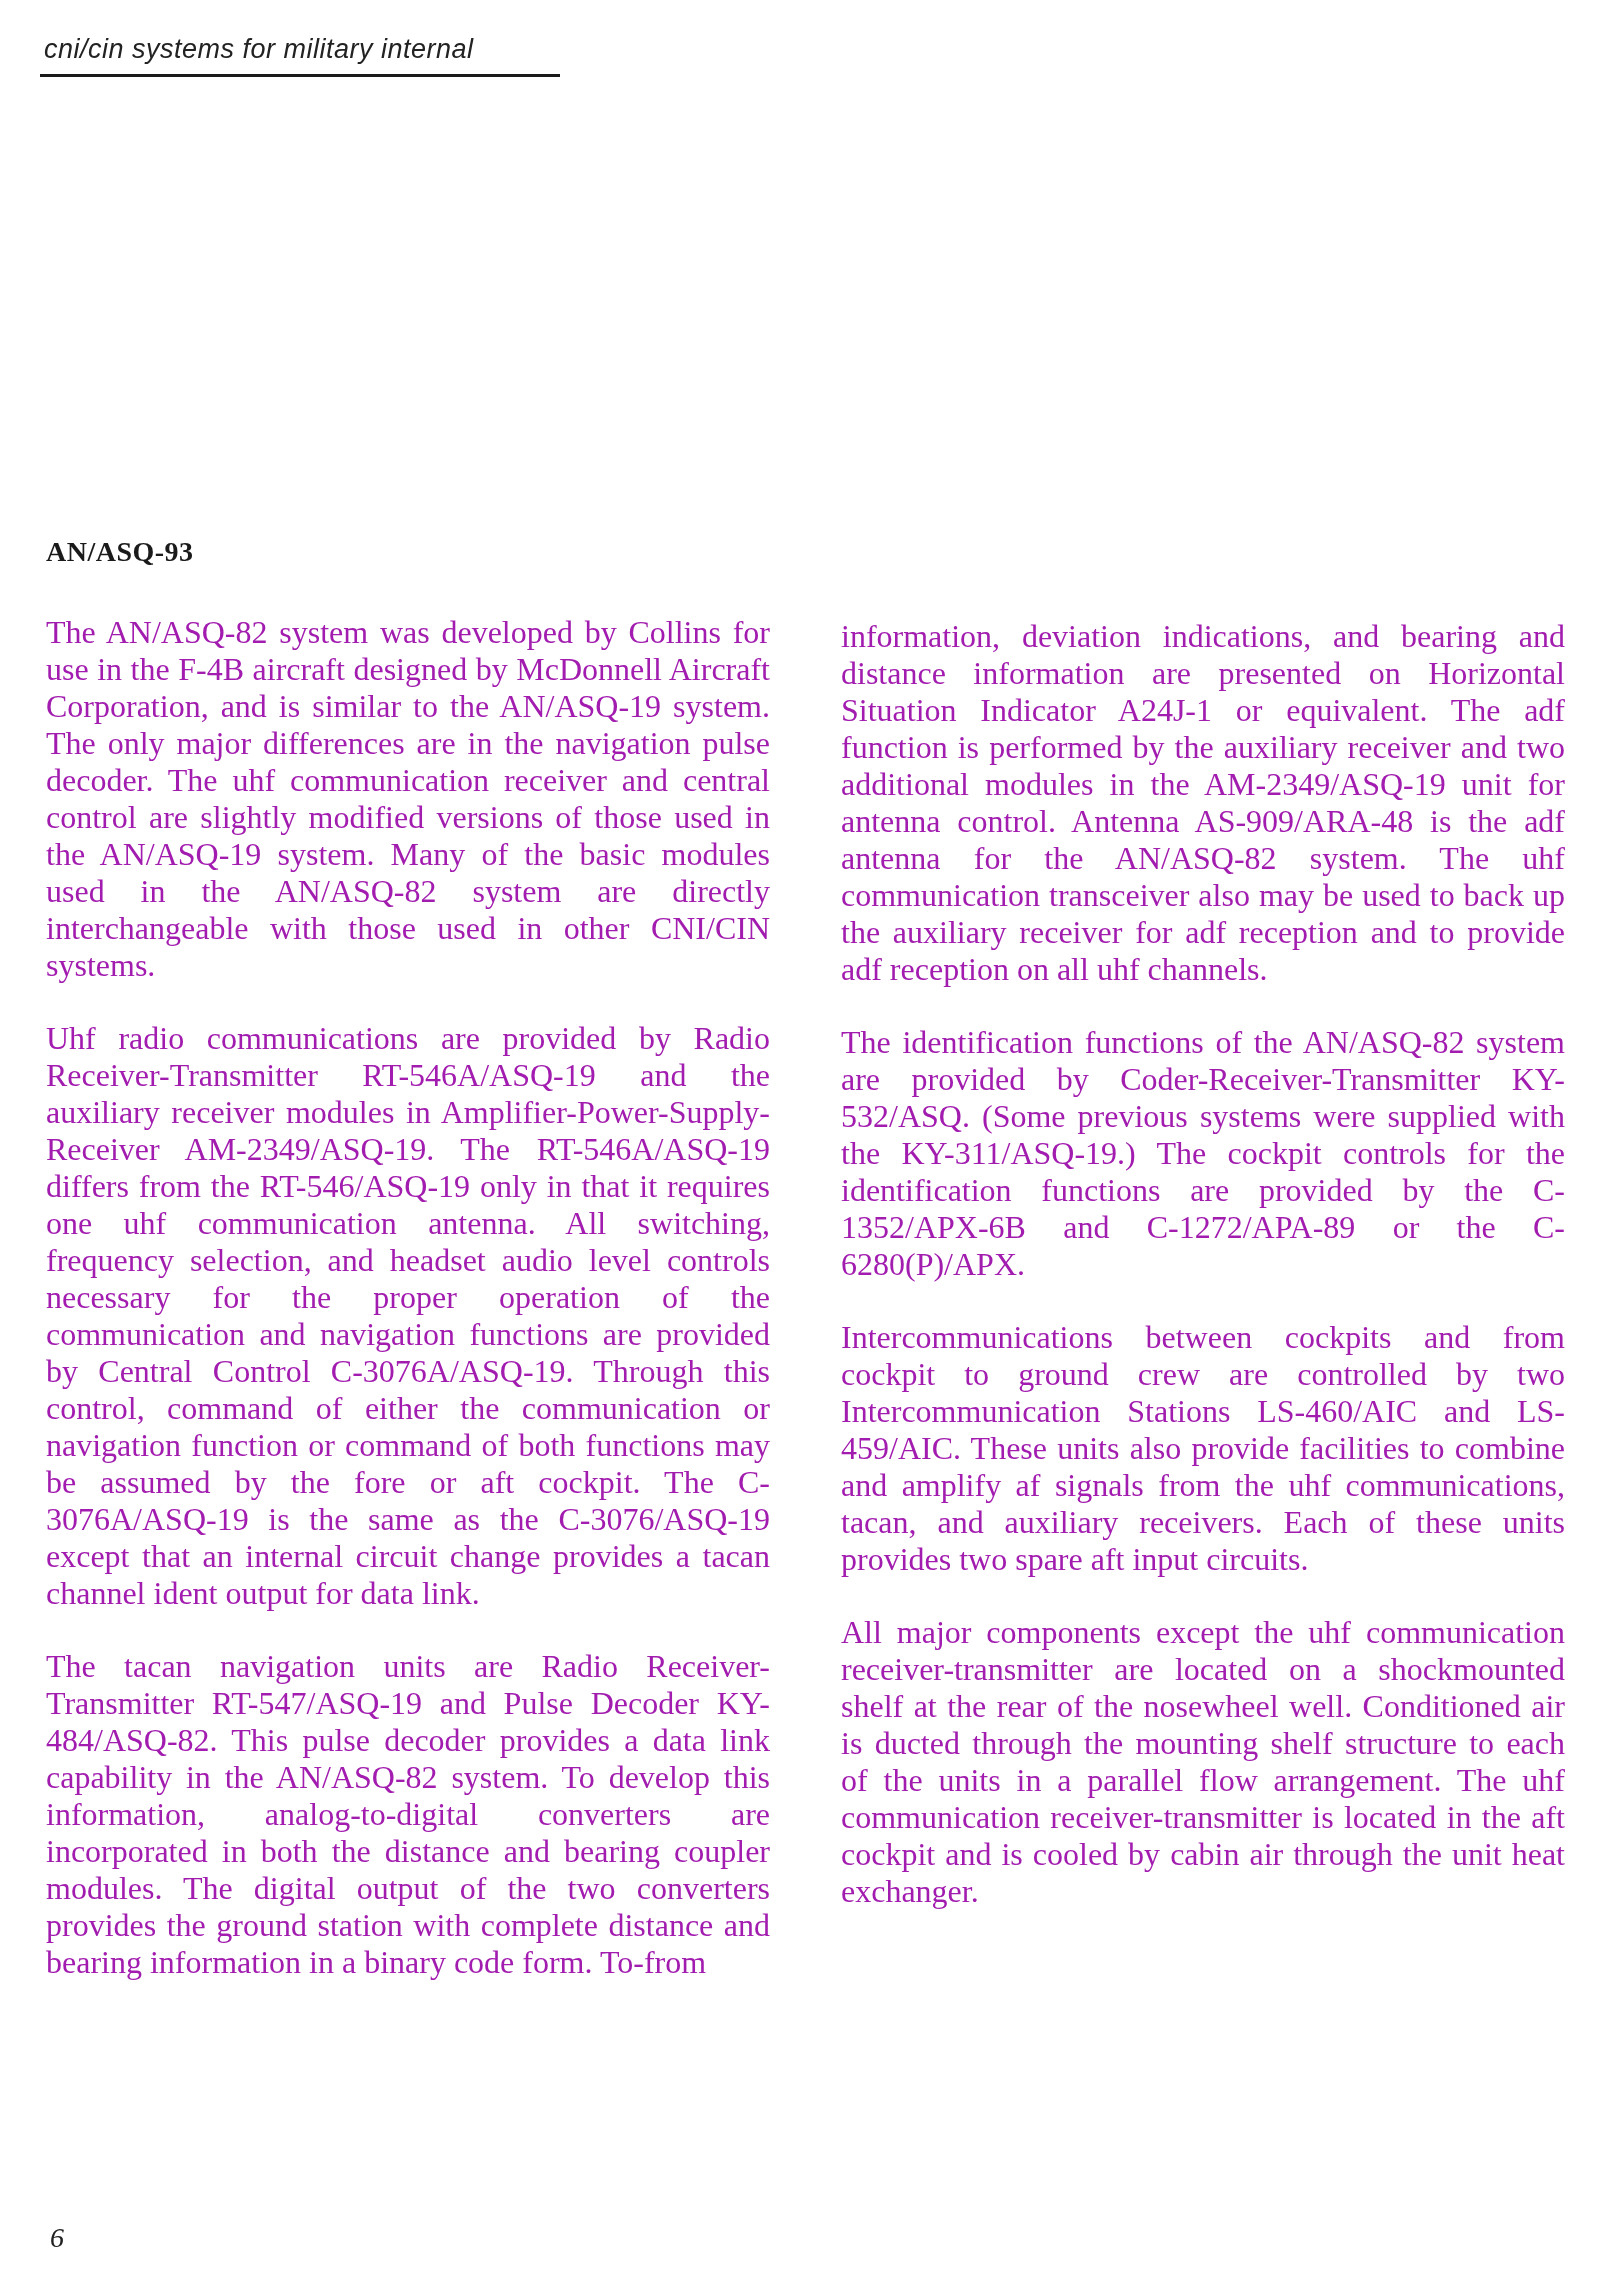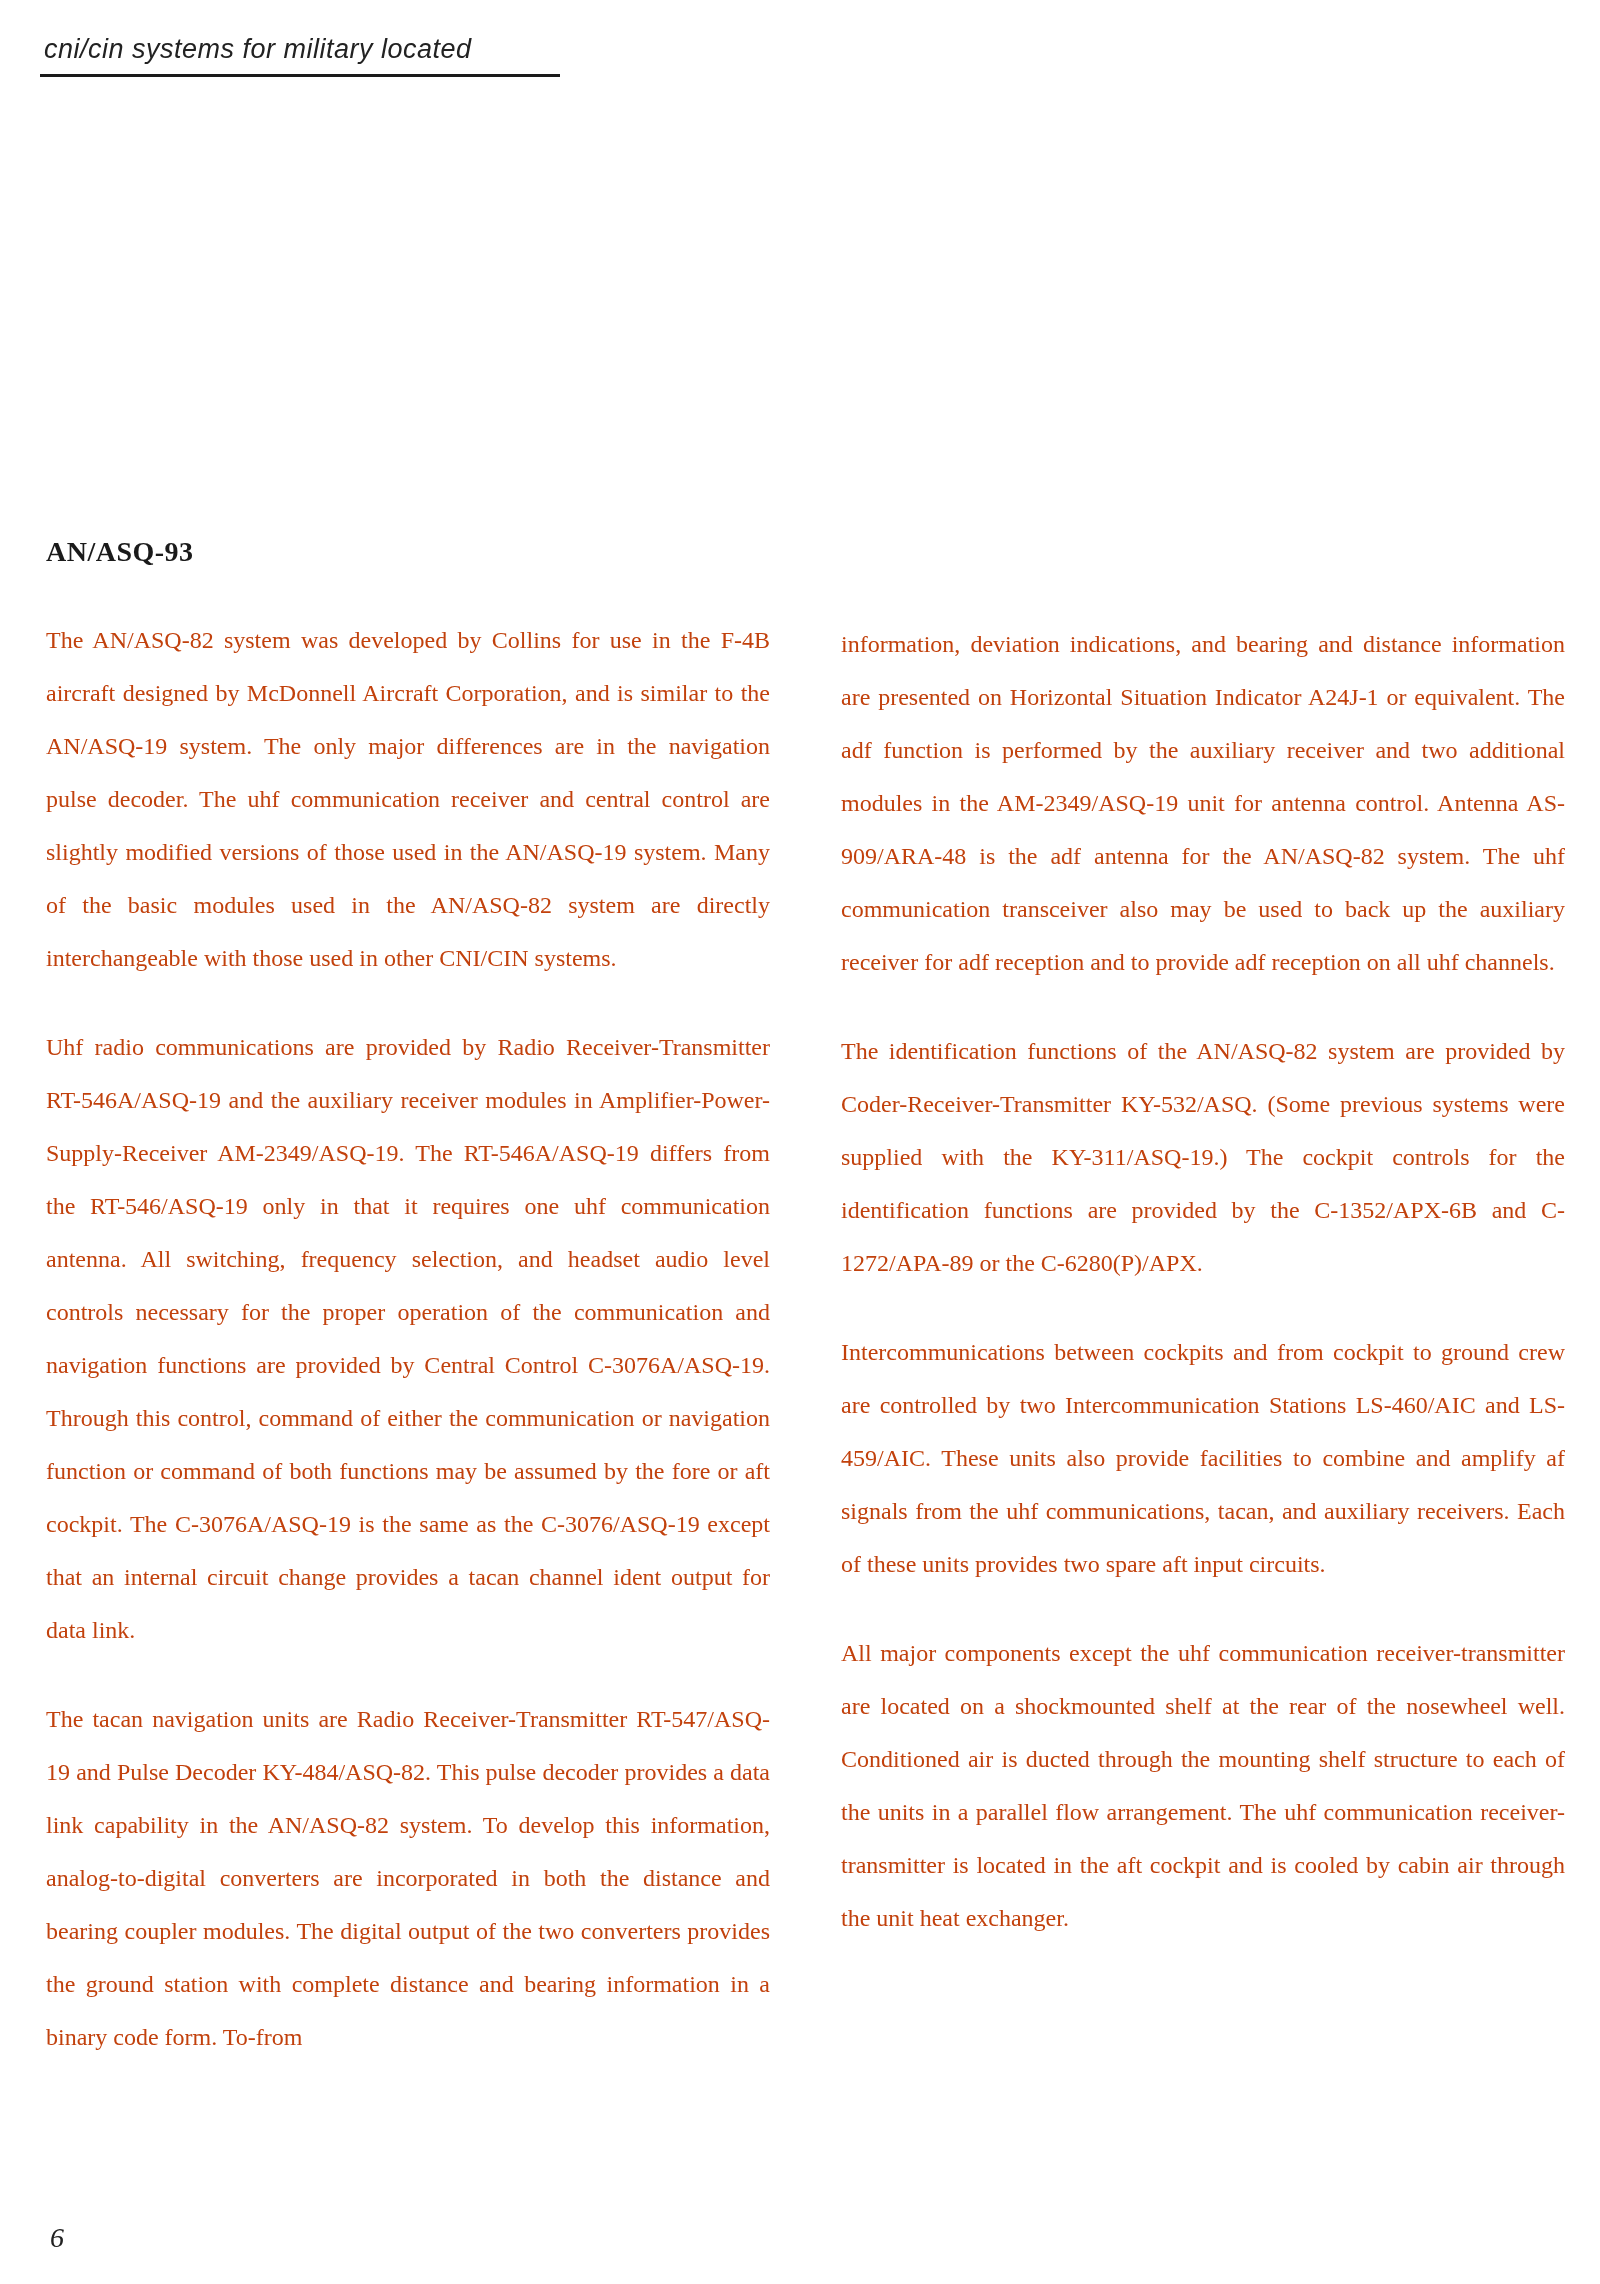--- a/index.html
+++ b/index.html
@@ -49,42 +49,42 @@
     }
     .column {
       position: absolute;
       top: 612px;
       width: 724px;
     }
     .column.left { left: 46px; top: 614px; }
     .column.right { left: 841px; top: 618px; width: 724px; }
     .para {
       font-family: "Liberation Serif", serif;
-      font-size: 24px;
-      line-height: 53px;
+      font-size: 32px;
+      line-height: 37px;
       text-align: justify;
-      color: #c2410c;
+      color: #a21caf;
       margin: 0 0 36px 0;
       hyphens: manual;
     }
     .page-number {
       position: absolute;
       left: 50px;
       top: 2222px;
       font-family: "Liberation Serif", serif;
       font-style: italic;
       font-size: 28px;
       color: #222;
     }
   </style>
 </head>
 <body>
 
 <div class="running-header">
-  <div class="running-header-text">cni/cin systems for military located</div>
+  <div class="running-header-text">cni/cin systems for military internal</div>
   <div class="header-rule"></div>
 </div>
 
 <h2 class="section-heading">AN/ASQ-93</h2>
 
 <div class="column left">
   <p class="para">The AN/ASQ-82 system was developed by Collins for use in the F-4B aircraft designed by McDonnell Aircraft Corporation, and is similar to the AN/ASQ-19 system.  The only major differences are in the navigation pulse decoder.  The uhf communication receiver and central control are slightly modified versions of those used in the AN/ASQ-19 system.  Many of the basic modules used in the AN/ASQ-82 system are directly interchangeable with those used in other CNI/CIN systems.</p>
   <p class="para">Uhf radio communications are provided by Radio Receiver-Transmitter RT-546A/ASQ-19 and the auxiliary receiver modules in Amplifier-Power-Supply-Receiver AM-2349/ASQ-19.  The RT-546A/ASQ-19 differs from the RT-546/ASQ-19 only in that it requires one uhf communication antenna.  All switching, frequency selection, and headset audio level controls necessary for the proper operation of the communication and navigation functions are provided by Central Control C-3076A/ASQ-19.  Through this con­trol, command of either the communication or navigation function or command of both func­tions may be assumed by the fore or aft cock­pit.  The C-3076A/ASQ-19 is the same as the C-3076/ASQ-19 except that an internal circuit change provides a tacan channel ident output for data link.</p>
   <p class="para">The tacan navigation units are Radio Receiver-Transmitter RT-547/ASQ-19 and Pulse Decoder KY-484/ASQ-82.  This pulse decoder provides a data link capability in the AN/ASQ-82 system.  To develop this information, analog-to-digital converters are incorporated in both the distance and bearing coupler modules.  The digital out­put of the two converters provides the ground station with complete distance and bearing information in a binary code form.  To-from</p>
 </div>

